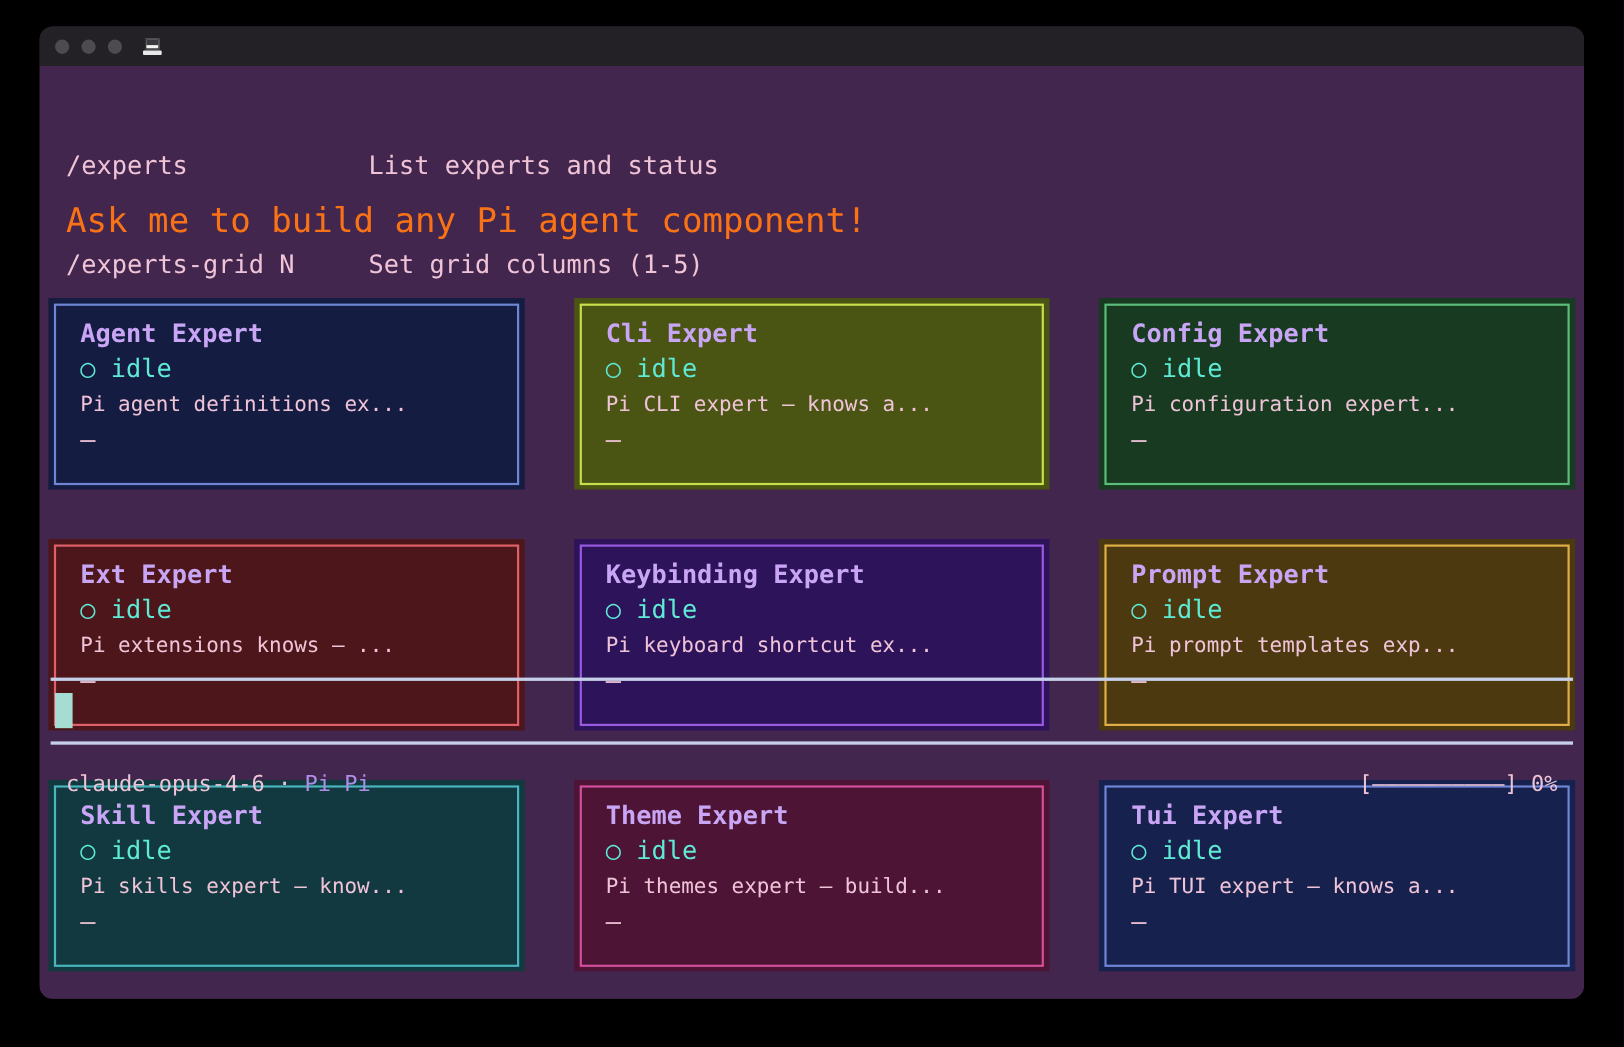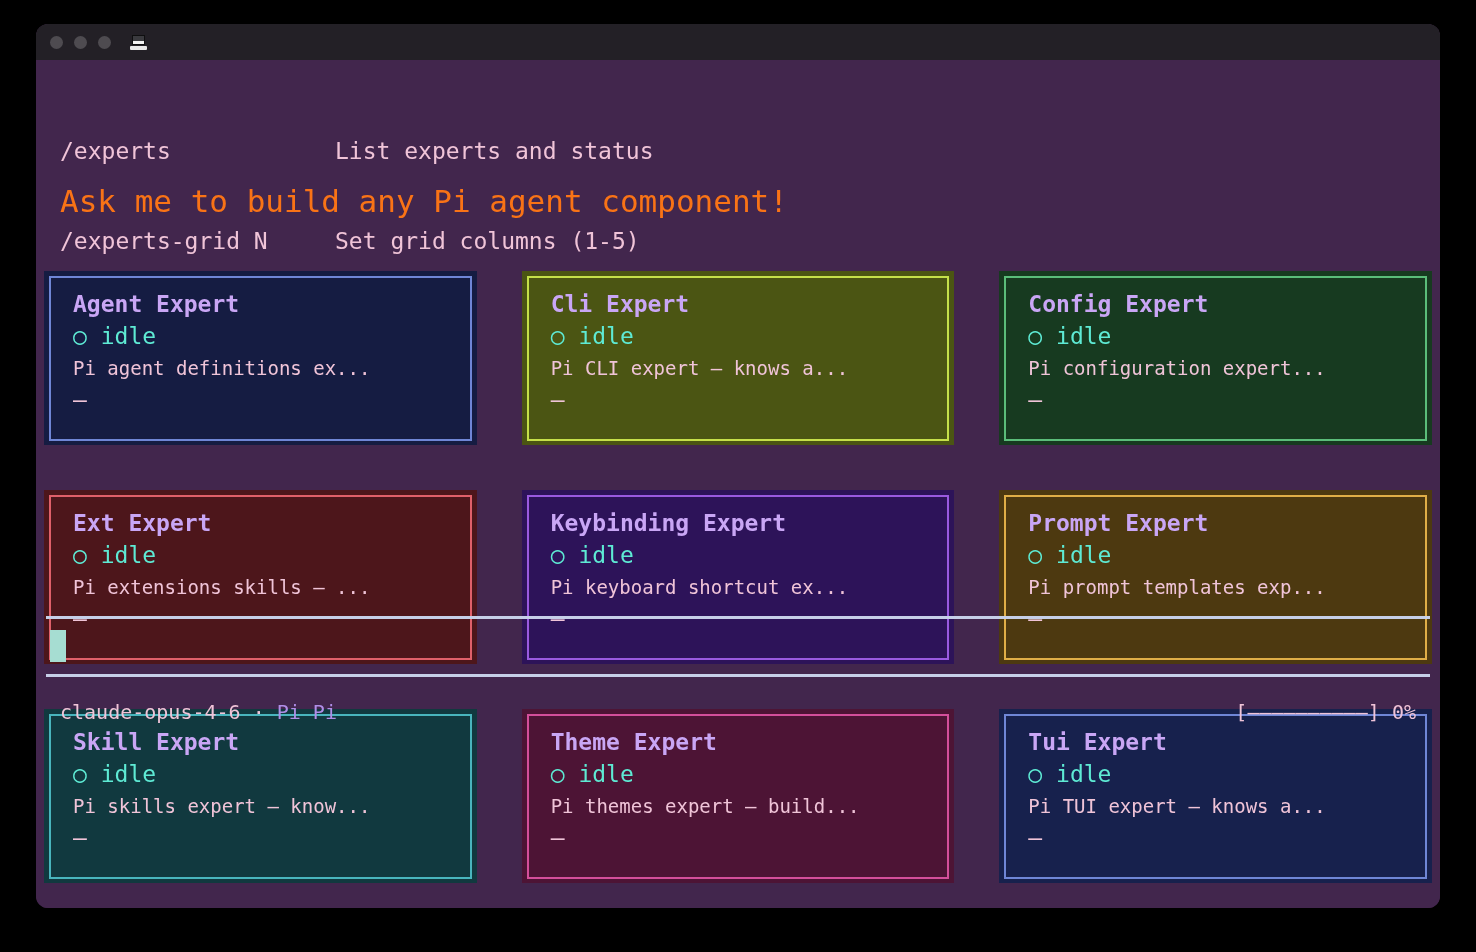--- a/index.html
+++ b/index.html
@@ -252,21 +252,21 @@
               <div class="card-title">Config Expert</div>
               <div class="card-status"><span>○</span><span> </span><span>idle</span></div>
               <div class="card-desc">Pi configuration expert...</div>
               <div class="card-foot">—</div>
             </div>
           </div>
           <div class="card" style="background: rgb(77, 22, 27);">
             <div class="card-inner" style="border-color: rgb(224, 96, 106); background: rgb(77, 22, 27);">
               <div class="card-title">Ext Expert</div>
               <div class="card-status"><span>○</span><span> </span><span>idle</span></div>
-              <div class="card-desc">Pi extensions skills — ...</div>
+              <div class="card-desc">Pi extensions knows — ...</div>
               <div class="card-foot">—</div>
             </div>
           </div>
           <div class="card" style="background: rgb(45, 19, 89);">
             <div class="card-inner" style="border-color: rgb(154, 90, 224); background: rgb(45, 19, 89);">
               <div class="card-title">Keybinding Expert</div>
               <div class="card-status"><span>○</span><span> </span><span>idle</span></div>
               <div class="card-desc">Pi keyboard shortcut ex...</div>
               <div class="card-foot">—</div>
             </div>

